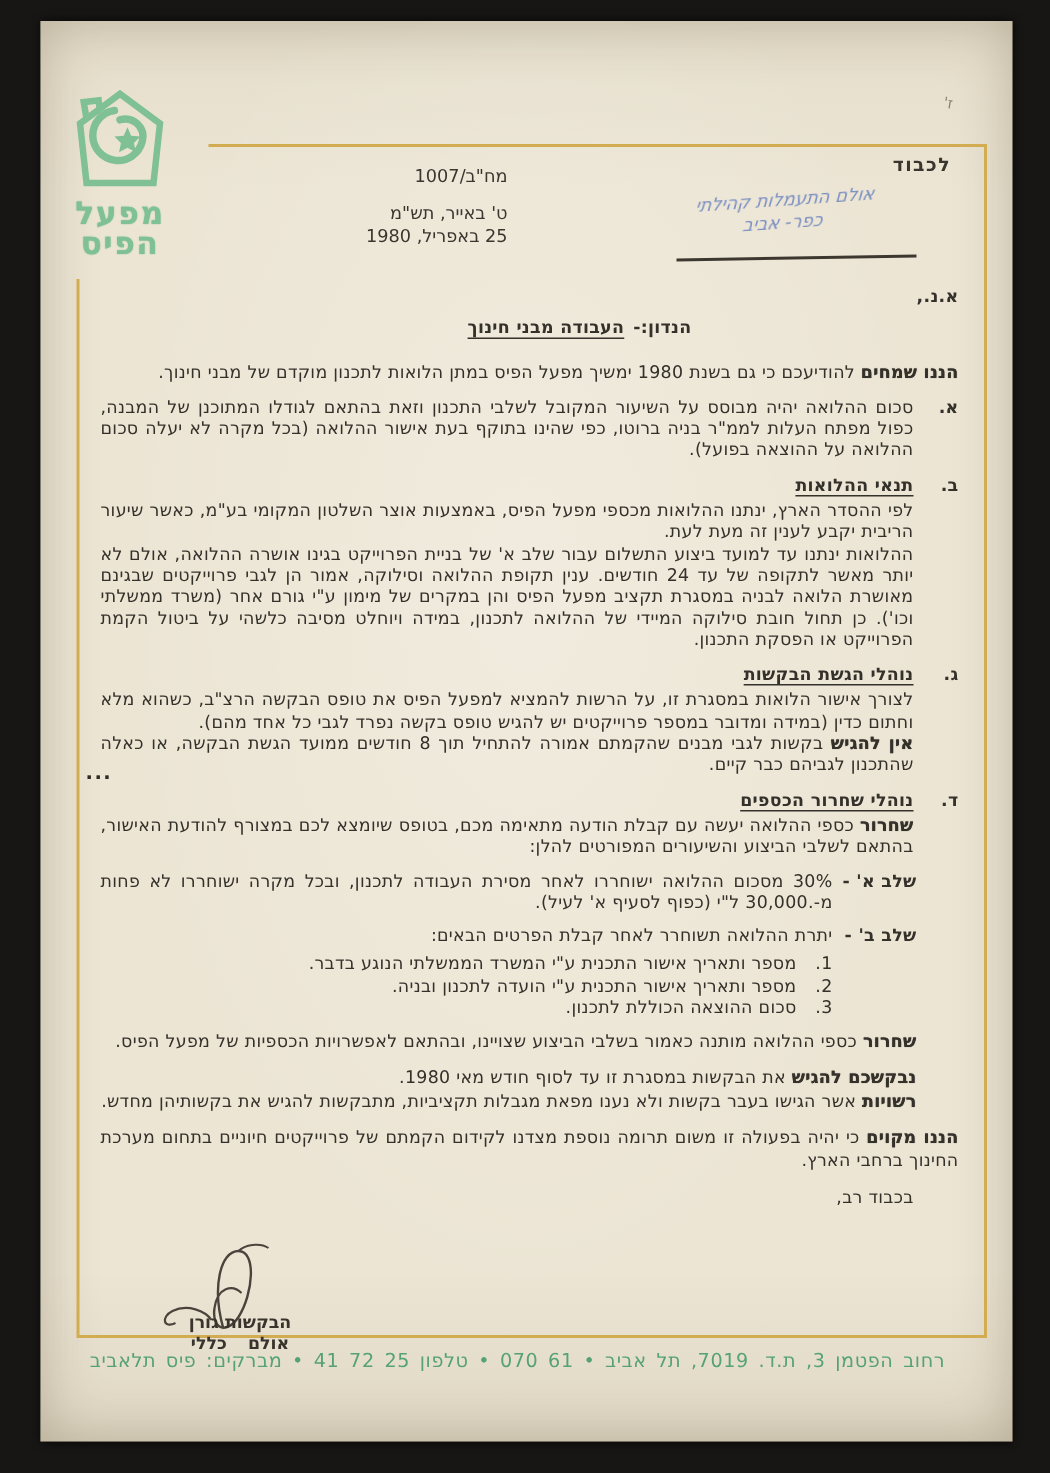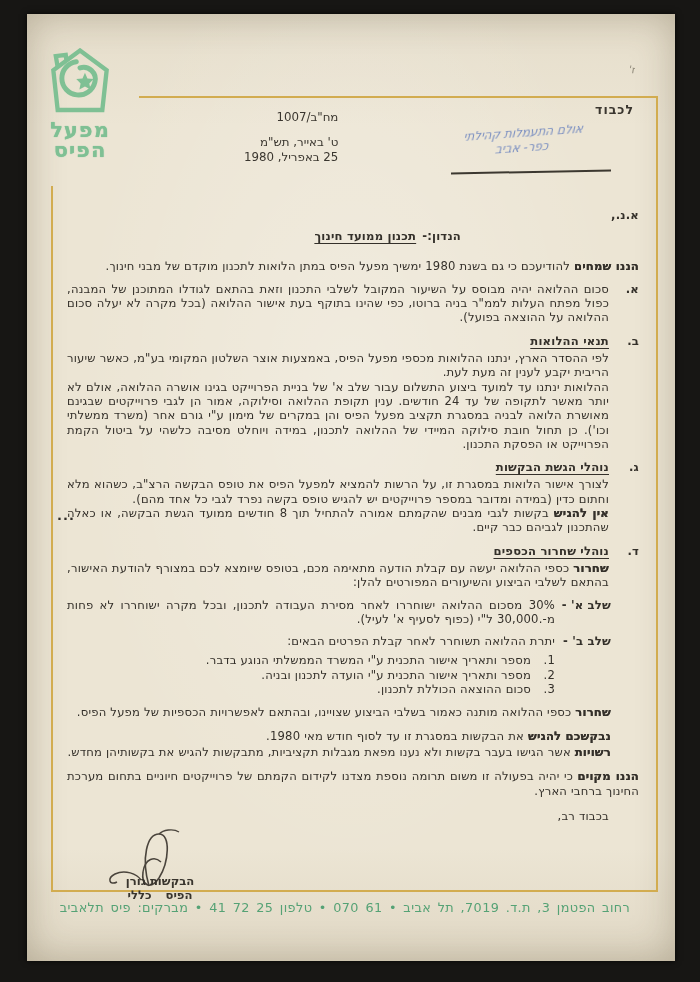--- a/index.html
+++ b/index.html
@@ -18,37 +18,37 @@
     direction:rtl;
   }
   
   .frame-line{position:absolute;background:#d2ac50;}
   .fr-top{left:112px;top:82px;right:17px;height:2px;}
   .fr-right{right:17px;top:82px;width:2px;height:794px;}
   .fr-left{left:24px;top:172px;width:2px;height:704px;}
   .fr-bottom{left:24px;top:876px;right:17px;height:2px;}
 
   
-  .logo{position:absolute;left:20px;top:34px;width:66px;text-align:center;color:#7fc094;}
+  .logo{position:absolute;left:20px;top:46px;width:66px;text-align:center;color:#7fc094;}
   .logo svg{display:block;margin:0 auto;}
   .logo .wordmark{font-weight:bold;font-size:21px;line-height:20px;letter-spacing:1px;
     color:#7fc094;text-shadow:0 0 1px #7fc094;}
 
   
   .to-label{position:absolute;right:41px;top:88px;font-size:12.5px;font-weight:bold;color:#3a362f;letter-spacing:1px;}
   .corner-mark{position:absolute;right:40px;top:50px;font-size:10px;color:#8a8475;transform:rotate(8deg);}
   .ref-block{position:absolute;left:217px;top:96px;font-size:11.8px;color:#3a362f;direction:rtl;text-align:right;line-height:15px;}
   .ref-block .ref{margin-bottom:10px;}
   .handnote{position:absolute;right:60px;top:112px;width:185px;text-align:center;
     color:#6d85bf;font-style:italic;font-size:12px;line-height:15px;
     transform:rotate(-4deg) skewX(-10deg);filter:blur(.3px);opacity:.9;}
   .hand-underline{position:absolute;right:64px;top:157px;width:160px;height:2px;background:#3c3830;transform:rotate(-1deg);}
 
   
-  .content{position:absolute;right:36px;left:40px;top:194px;
+  .content{position:absolute;right:36px;left:40px;top:176px;
     font-size:11.6px;line-height:14.3px;color:#34302a;letter-spacing:.2px;
     text-align:justify;}
   .content p{margin:0;}
   .b{font-weight:bold;text-shadow:0 0 .5px #34302a;}
   .salutation{font-weight:bold;margin-bottom:7px !important;}
   .subject{margin:0 178px 15px 0 !important;font-weight:bold;}
   .subject .subj-text{text-decoration:underline;text-underline-offset:3px;margin-right:6px;}
   .intro{margin-bottom:9px !important;}
   .item{display:flex;margin-top:9px;}
   .item .lbl{width:30px;flex:none;font-weight:bold;}
@@ -112,21 +112,21 @@
     <div>אולם התעמלות קהילתי</div>
     <div>כפר- אביב</div>
   </div>
   <div class="hand-underline"></div>
 
   <div class="margin-dots">...</div>
 
   <div class="content">
     <p class="salutation">א.נ.,</p>
 
-    <p class="subject"><span>הנדון:-</span><span class="subj-text">תכנון ממועד חינוך</span></p>
+    <p class="subject"><span>הנדון:-</span><span class="subj-text">העבודה מבני חינוך</span></p>
 
     <p class="intro"><span class="b">הננו שמחים</span><span> להודיעכם כי גם בשנת 1980 ימשיך מפעל הפיס במתן הלואות לתכנון מוקדם של מבני חינוך.</span></p>
 
     <div class="item">
       <span class="lbl">א.</span>
       <div class="body">
           <p>סכום ההלואה יהיה מבוסס על השיעור המקובל לשלבי התכנון וזאת בהתאם לגודלו המתוכנן של המבנה, כפול מפתח העלות לממ"ר בניה ברוטו, כפי שהינו בתוקף בעת אישור ההלואה (בכל מקרה לא יעלה סכום ההלואה על ההוצאה בפועל).</p>
         </div>
     </div>
 
@@ -194,18 +194,18 @@
 
   <div class="sig-wrap">
     <span class="sig-scribble">
       <svg width="110" height="66" viewBox="0 0 110 66" fill="none">
         <path d="M46 58 C 38 30, 44 6, 56 6 C 68 6, 66 34, 56 50 C 48 62, 38 58, 40 44" stroke="#4a443c" stroke-width="1.6" fill="none"></path>
         <path d="M40 44 C 42 30, 52 28, 58 34 M14 54 C 6 58, 4 50, 12 46 C 22 41, 34 46, 38 52" stroke="#4a443c" stroke-width="1.5" fill="none"></path>
         <path d="M56 6 C 60 2, 70 0, 76 4" stroke="#4a443c" stroke-width="1.3" fill="none"></path>
       </svg>
     </span>
     <div class="sig-name">הבקשות גורן</div>
-    <div class="sig-title">הפיס כללי</div>
+    <div class="sig-title">אולם כללי</div>
   </div>
 
   <div class="footer">רחוב הפטמן 3,  ת.ד. 7019,  תל אביב • 61 070 • טלפון 25 72 41 • מברקים: פיס תלאביב</div>
 
 </div>
 
 </body></html>

